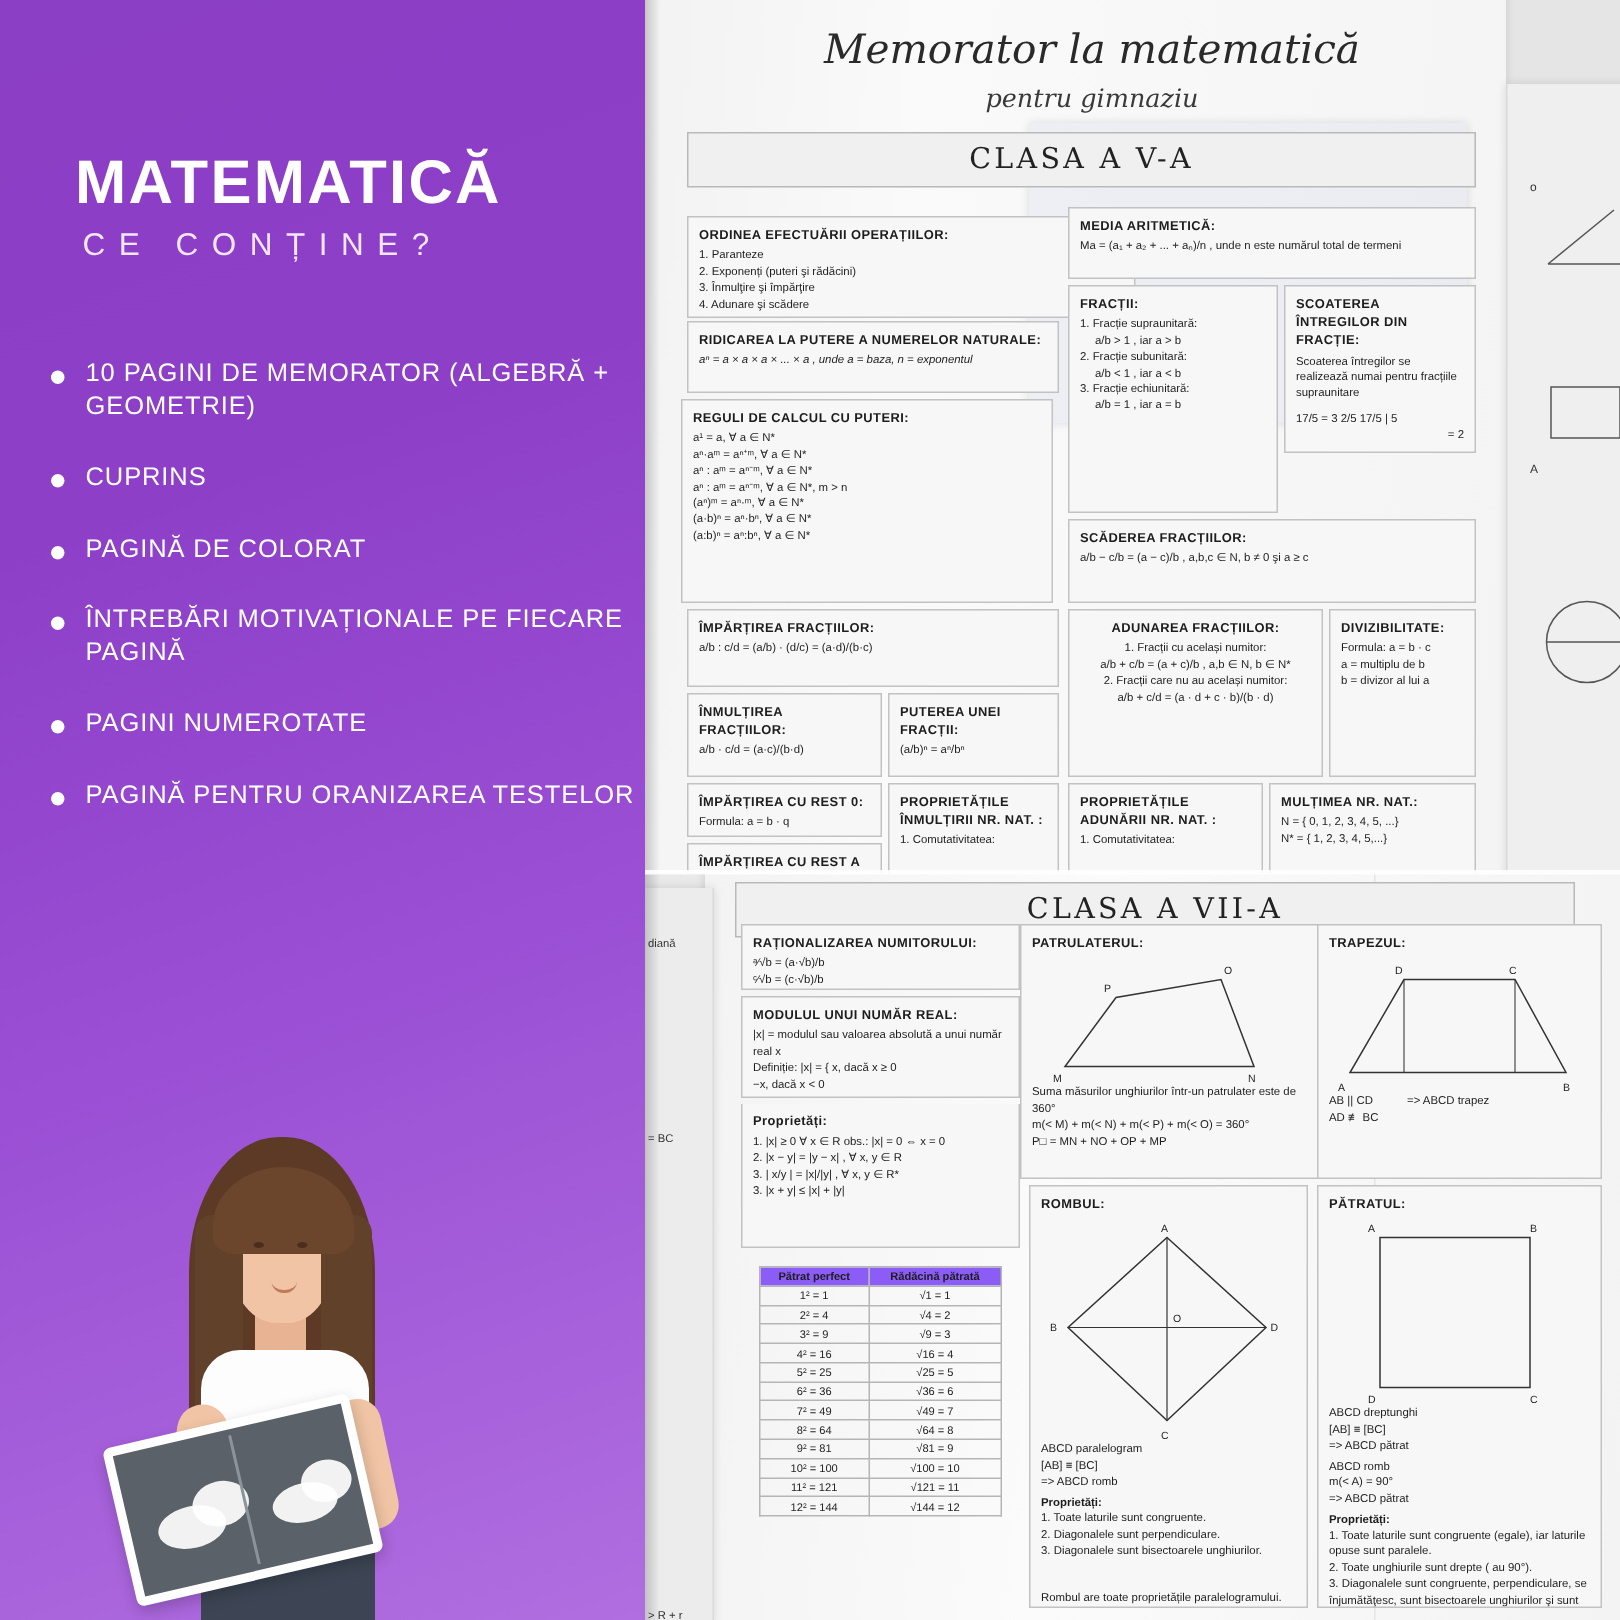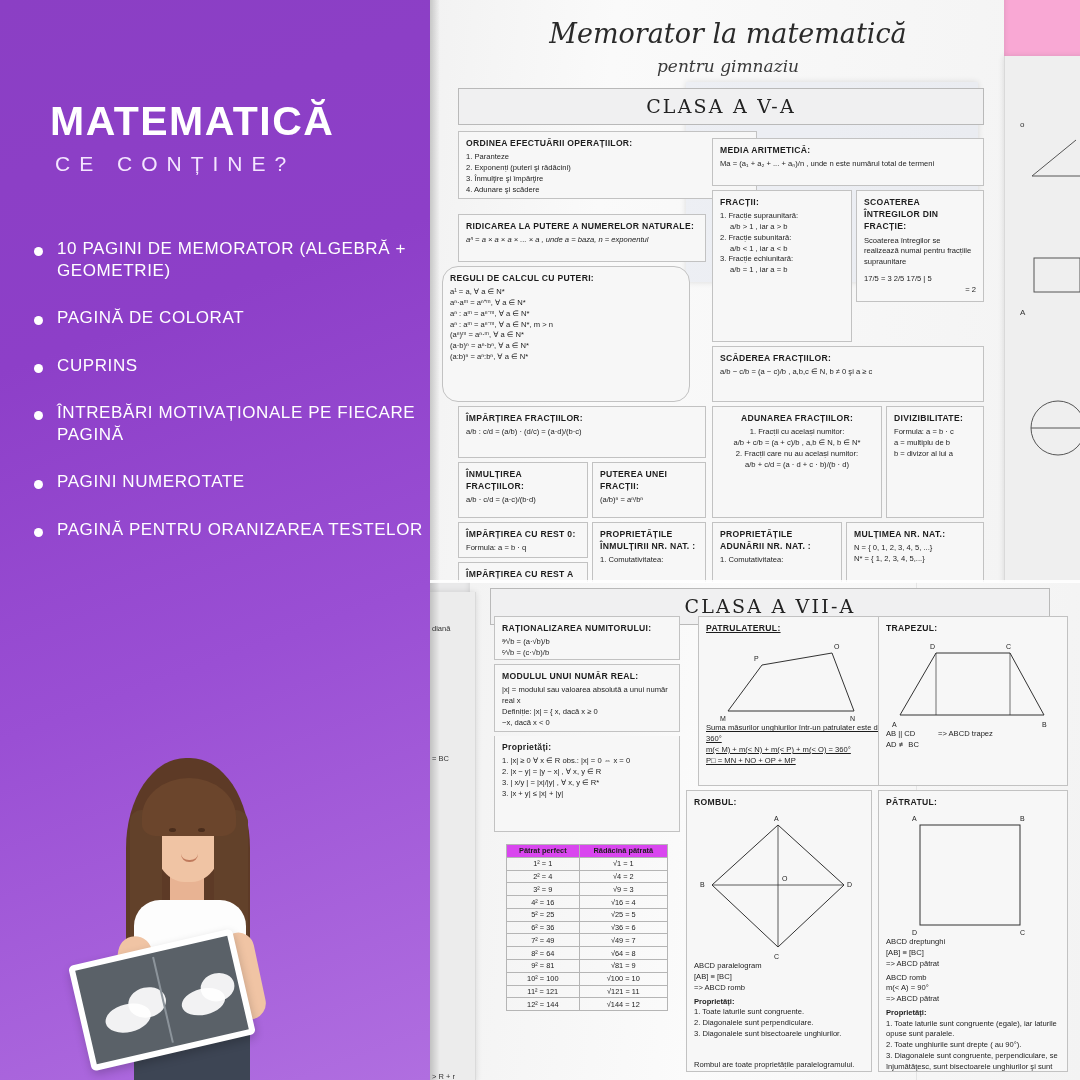--- a/index.html
+++ b/index.html
@@ -167,21 +167,21 @@
   .bc1 { left: 18px; top: 44px; width: 46px; height: 28px; }
   .bc2 { left: 44px; top: 32px; width: 38px; height: 30px; }
   .bc3 { left: 96px; top: 46px; width: 44px; height: 26px; }
   .bc4 { left: 118px; top: 34px; width: 34px; height: 28px; }
 
   
   .scan-top {
     position: absolute;
     left: 430px; top: 0;
     width: 650px; height: 582px;
-    background: #f9a8d4;
+    background: #e5e5e5;
     overflow: hidden;
   }
   .scan-bottom {
     position: absolute;
     left: 430px; top: 582px;
     width: 650px; height: 498px;
     background: #e9e9ea;
     overflow: hidden;
   }
   .page {
@@ -284,21 +284,21 @@
     border-collapse: collapse;
     font-size: 7.4px;
     width: 100%;
   }
   .tbl td, .tbl th {
     border: 1px solid #b5b5b5;
     padding: 1.4px 3px;
     text-align: center;
     color: #1d1d1d;
   }
-  .tbl th { font-weight: bold; font-size: 7.4px; background: #d946ef; }
+  .tbl th { font-weight: bold; font-size: 7.4px; background: #8b5cf6; }
 
   .shape-svg { display: block; }
   .lbl { font-size: 7px; fill: #222; font-family: "Liberation Sans", sans-serif; }
 
   .edge-shadow-top {
     position: absolute; left: 430px; top: 0; width: 10px; height: 582px;
     background: linear-gradient(90deg, rgba(0,0,0,.18), rgba(0,0,0,0));
   }
   .edge-shadow-bot {
     position: absolute; left: 430px; top: 582px; width: 10px; height: 498px;
@@ -317,25 +317,25 @@
   <div class="promo-title">MATEMATICĂ</div>
   <div class="promo-sub">CE CONȚINE?</div>
 
   <div class="bullets">
     <div class="bullet">
       <span class="dot"></span>
       <span class="bullet-text">10 PAGINI DE MEMORATOR (ALGEBRĂ + GEOMETRIE)</span>
     </div>
     <div class="bullet">
       <span class="dot"></span>
-      <span class="bullet-text">PAGINĂ DE COLORAT</span>
+      <span class="bullet-text">CUPRINS</span>
     </div>
     <div class="bullet">
       <span class="dot"></span>
-      <span class="bullet-text">CUPRINS</span>
+      <span class="bullet-text">PAGINĂ DE COLORAT</span>
     </div>
     <div class="bullet">
       <span class="dot"></span>
       <span class="bullet-text">ÎNTREBĂRI MOTIVAȚIONALE PE FIECARE PAGINĂ</span>
     </div>
     <div class="bullet">
       <span class="dot"></span>
       <span class="bullet-text">PAGINI NUMEROTATE</span>
     </div>
     <div class="bullet">
@@ -369,34 +369,34 @@
 
 <div class="scan-top">
   <div class="page page-main-top"></div>
   <div class="page page-right-top"></div>
   <div class="page-ghost-top page"></div>
 
   <div class="doc-title">Memorator la matematică</div>
   <div class="doc-subtitle">pentru gimnaziu</div>
   <div class="class-band class-band-top">CLASA A V-A</div>
 
-  <div class="cell" style="left:28px; top:131px; width:299px; height:68px;">
+  <div class="cell" style="left:28px; top:144px; width:299px; height:68px;">
     <h4>ORDINEA EFECTUĂRII OPERAȚIILOR:</h4>
     <span class="ln">1. Paranteze</span>
     <span class="ln">2. Exponenți (puteri şi rădăcini)</span>
     <span class="ln">3. Înmulţire şi împărţire</span>
     <span class="ln">4. Adunare şi scădere</span>
   </div>
 
   <div class="cell" style="left:28px; top:214px; width:248px; height:48px;">
     <h4>RIDICAREA LA PUTERE A NUMERELOR NATURALE:</h4>
     <span class="ln ital">aⁿ = a × a × a × ... × a  , unde a = baza, n = exponentul</span>
   </div>
 
-  <div class="cell" style="left:12px; top:266px; width:248px; height:136px;border-radius:16px;">
+  <div class="cell" style="left:24px; top:266px; width:248px; height:136px;">
     <h4>REGULI DE CALCUL CU PUTERI:</h4>
     <span class="ln">a¹ = a, ∀ a ∈ N*</span>
     <span class="ln">aⁿ·aᵐ = aⁿ⁺ᵐ, ∀ a ∈ N*</span>
     <span class="ln">aⁿ : aᵐ = aⁿ⁻ᵐ, ∀ a ∈ N*</span>
     <span class="ln">aⁿ : aᵐ = aⁿ⁻ᵐ, ∀ a ∈ N*, m &gt; n</span>
     <span class="ln">(aⁿ)ᵐ = aⁿ·ᵐ, ∀ a ∈ N*</span>
     <span class="ln">(a·b)ⁿ = aⁿ·bⁿ, ∀ a ∈ N*</span>
     <span class="ln">(a:b)ⁿ = aⁿ:bⁿ, ∀ a ∈ N*</span>
   </div>
 
@@ -580,21 +580,21 @@
             <td>√121 = 11</td>
           </tr>
       <tr>
             <td>12² = 144</td>
             <td>√144 = 12</td>
           </tr>
     </tbody>
       </table>
   </div>
 
-  <div class="cell" style="left:268px; top:34px; width:200px; height:170px;text-decoration:underline;">
+  <div class="cell" style="left:250px; top:34px; width:200px; height:170px;">
     <h4>PATRULATERUL:</h4>
     <svg class="shape-svg" width="168" height="86" viewBox="0 0 168 86">
       <polygon points="22,74 148,74 126,16 56,28" fill="none" stroke="#333" stroke-width="1"></polygon>
       <text class="lbl" x="14" y="84">M</text>
       <text class="lbl" x="144" y="84">N</text>
       <text class="lbl" x="128" y="12">O</text>
       <text class="lbl" x="48" y="24">P</text>
     </svg>
     <span class="ln">Suma măsurilor unghiurilor într-un patrulater este de 360°</span>
     <span class="ln">m(&lt; M) + m(&lt; N) + m(&lt; P) + m(&lt; O) = 360°</span>

